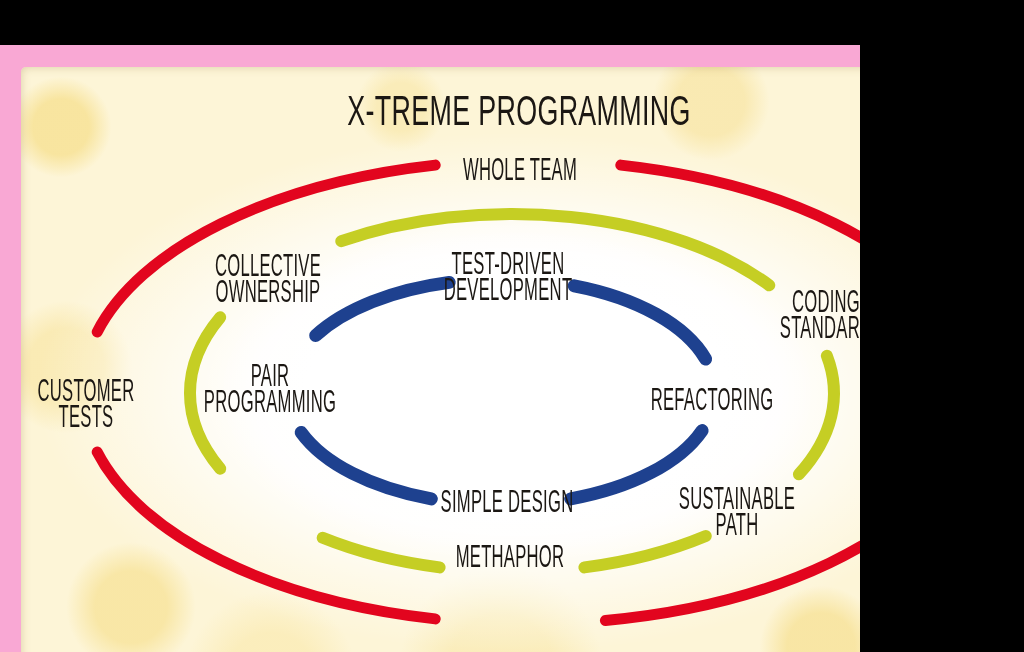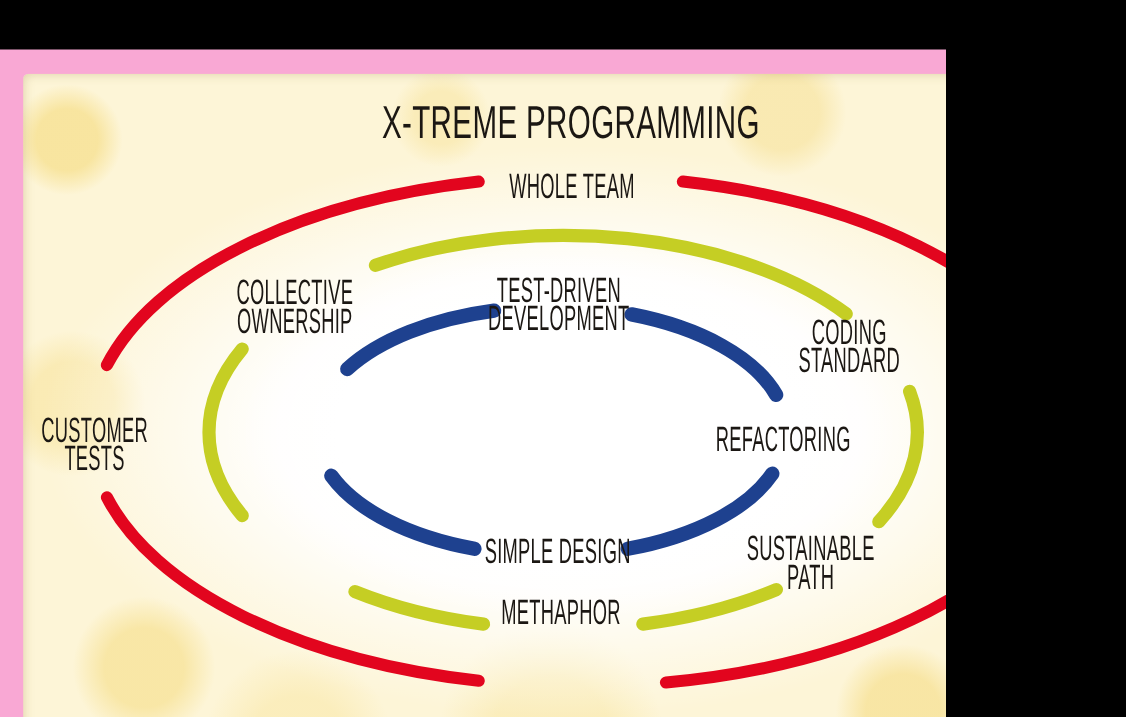--- a/index.html
+++ b/index.html
@@ -77,34 +77,40 @@
     </span>
   </div>
 
   <div class="label" style="left:508px;top:232px">
     <span class="squeeze">
       <span class="ln">TEST-DRIVEN</span>
       <span class="ln">DEVELOPMENT</span>
     </span>
   </div>
 
-  <div class="label" style="left:772px;top:270px">
+  <div class="label" style="left:826px;top:270px">
     <span class="squeeze">
       <span class="ln">CODING</span>
       <span class="ln">STANDARD</span>
     </span>
   </div>
 
   <div class="label" style="left:86px;top:359px">
     <span class="squeeze">
       <span class="ln">CUSTOMER</span>
       <span class="ln">TESTS</span>
     </span>
   </div>
 
+  <div class="label" style="left:270px;top:344px">
+    <span class="squeeze">
+      <span class="ln">PAIR</span>
+      <span class="ln">PROGRAMMING</span>
+    </span>
+  </div>
 
   <div class="label" style="left:712px;top:355px">
     <span class="squeeze"><span class="ln">REFACTORING</span></span>
   </div>
 
 
 
   <div class="label" style="left:507px;top:457px">
     <span class="squeeze"><span class="ln">SIMPLE DESIGN</span></span>
   </div>

